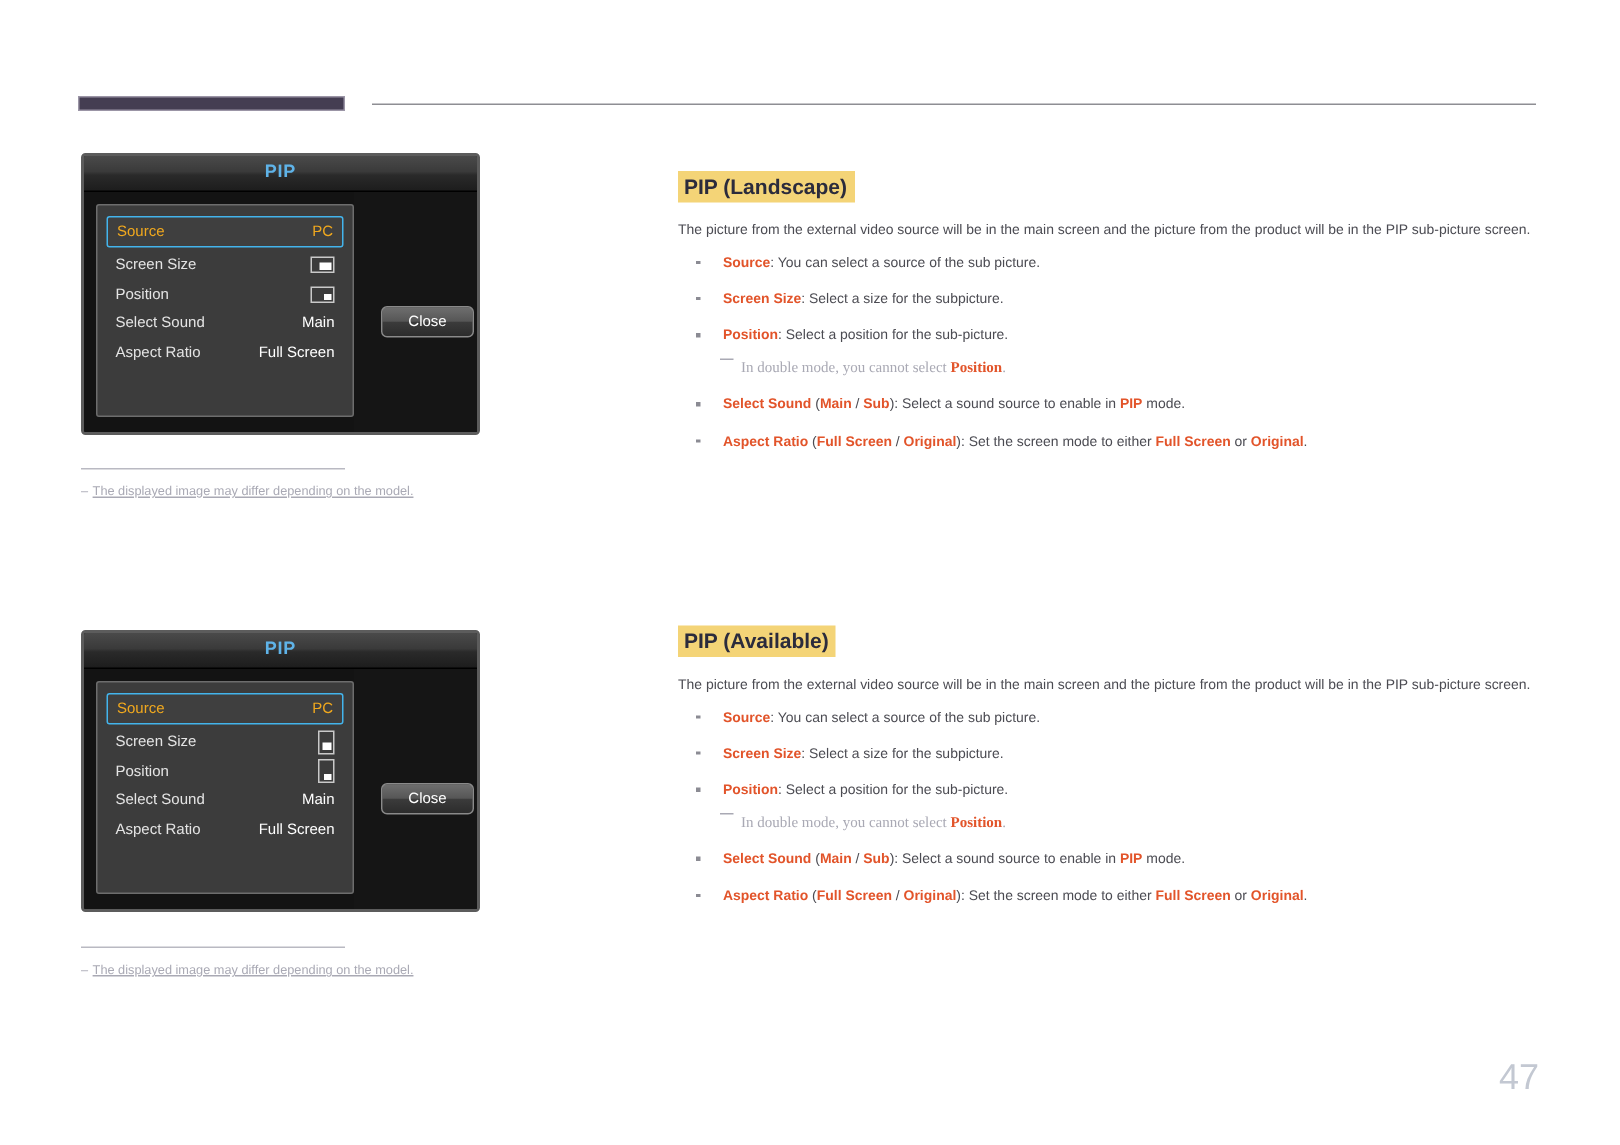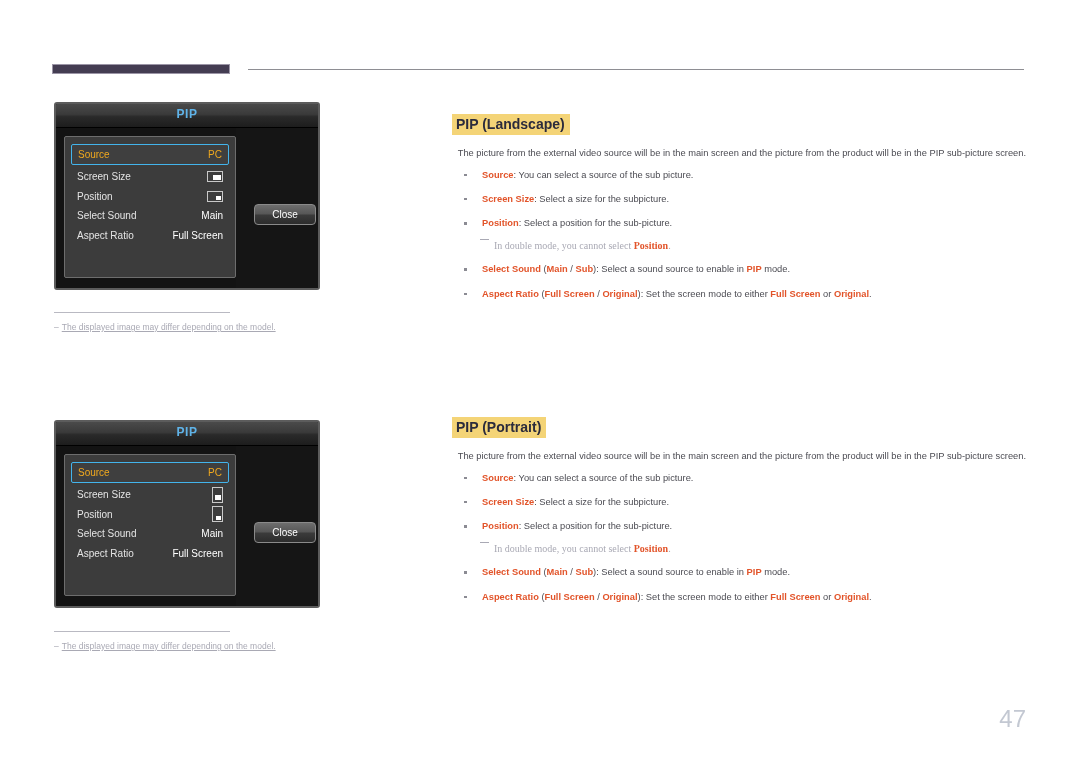--- a/index.html
+++ b/index.html
@@ -189,21 +189,20 @@
     font-size: 14px;
     font-weight: bold;
     padding: 2px 5px 3px 4px;
     line-height: 1.15;
   }
   .intro {
     margin-top: 11px;
     font-size: 9.3px;
     line-height: 1.55;
     color: #4b4b52;
-    text-align: right;
   }
   .bullets { margin-top: 8px; }
   .bullet {
     position: relative;
     padding-left: 30px;
     font-size: 9.3px;
     line-height: 1.5;
     color: #4b4b52;
     margin-bottom: 10.5px;
   }
@@ -401,21 +400,21 @@
 
     <div class="bullet">
       <span class="dot"></span>
       <span class="term">Aspect Ratio</span><span> (</span><span class="term">Full Screen</span><span> / </span><span class="term">Original</span><span>): Set the screen mode to either </span><span class="term">Full Screen</span><span> or </span><span class="term">Original</span><span>.</span>
     </div>
 
   </div>
 </div>
 
 <div class="col col-portrait">
-  <div class="sec-title">PIP (Portrait)</div>
+  <div class="sec-title">PIP (Available)</div>
   <div class="intro">The picture from the external video source will be in the main screen and the picture from the product will be in the PIP sub-picture screen.</div>
 
 
   <div class="bullets">
 
     <div class="bullet">
       <span class="dot"></span>
       <span class="term">Source</span><span>: You can select a source of the sub picture.</span>
     </div>
 

